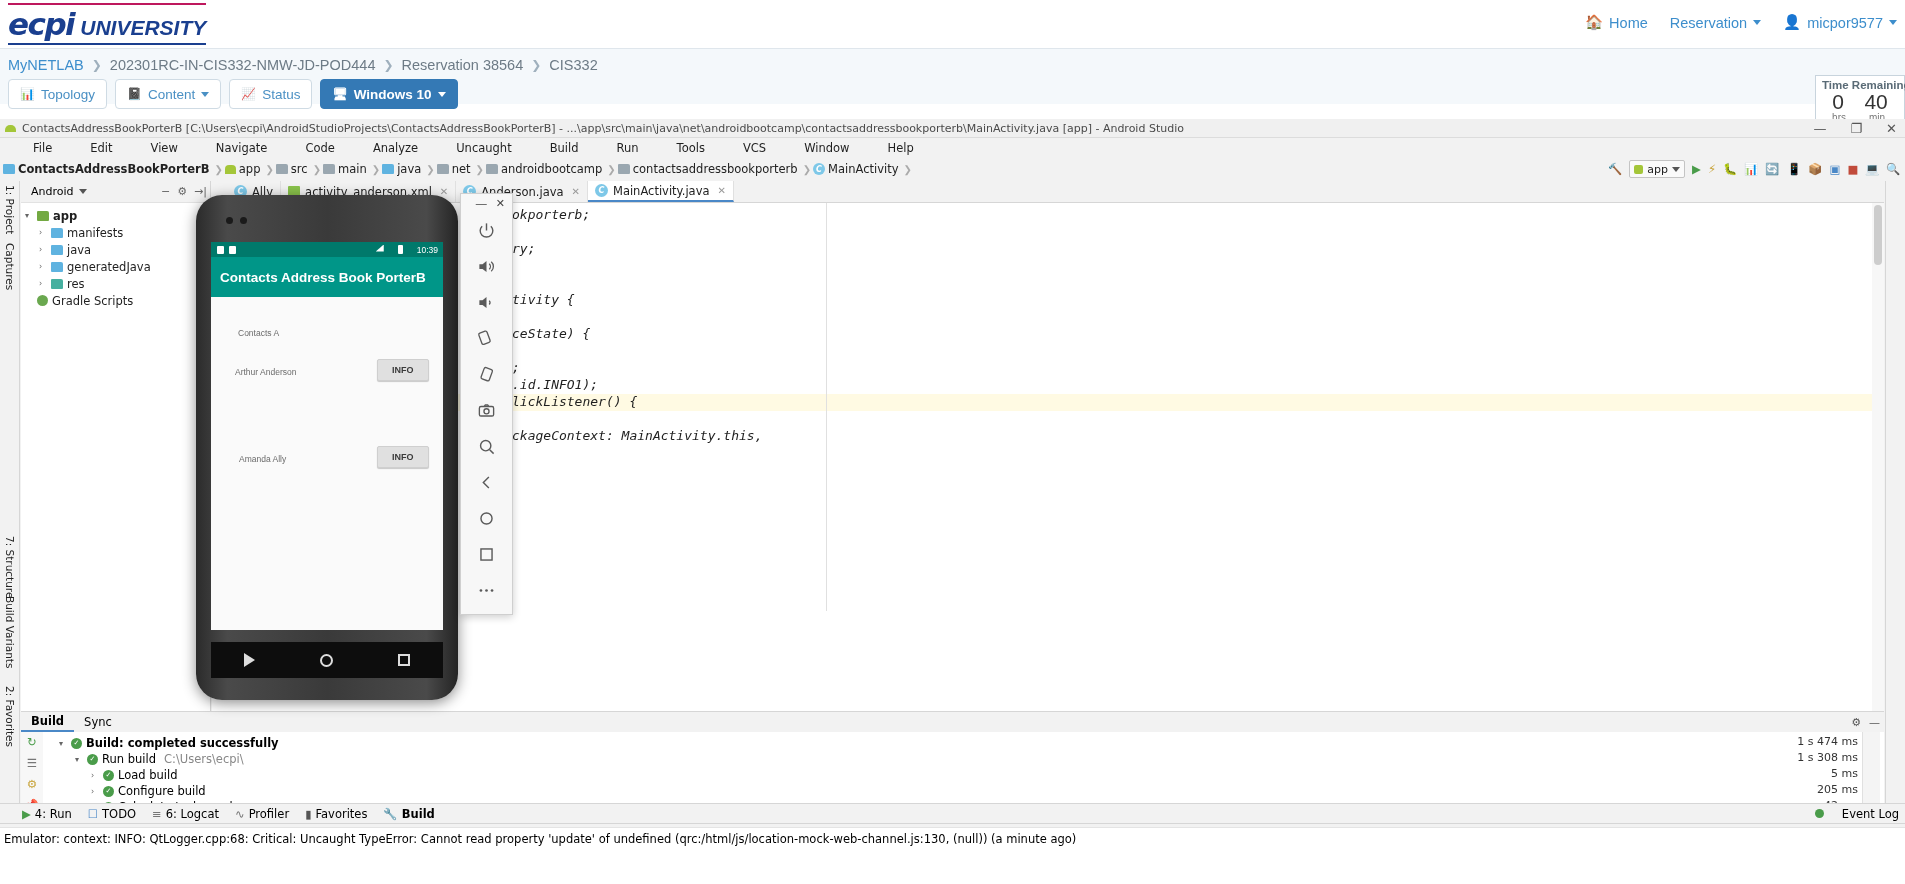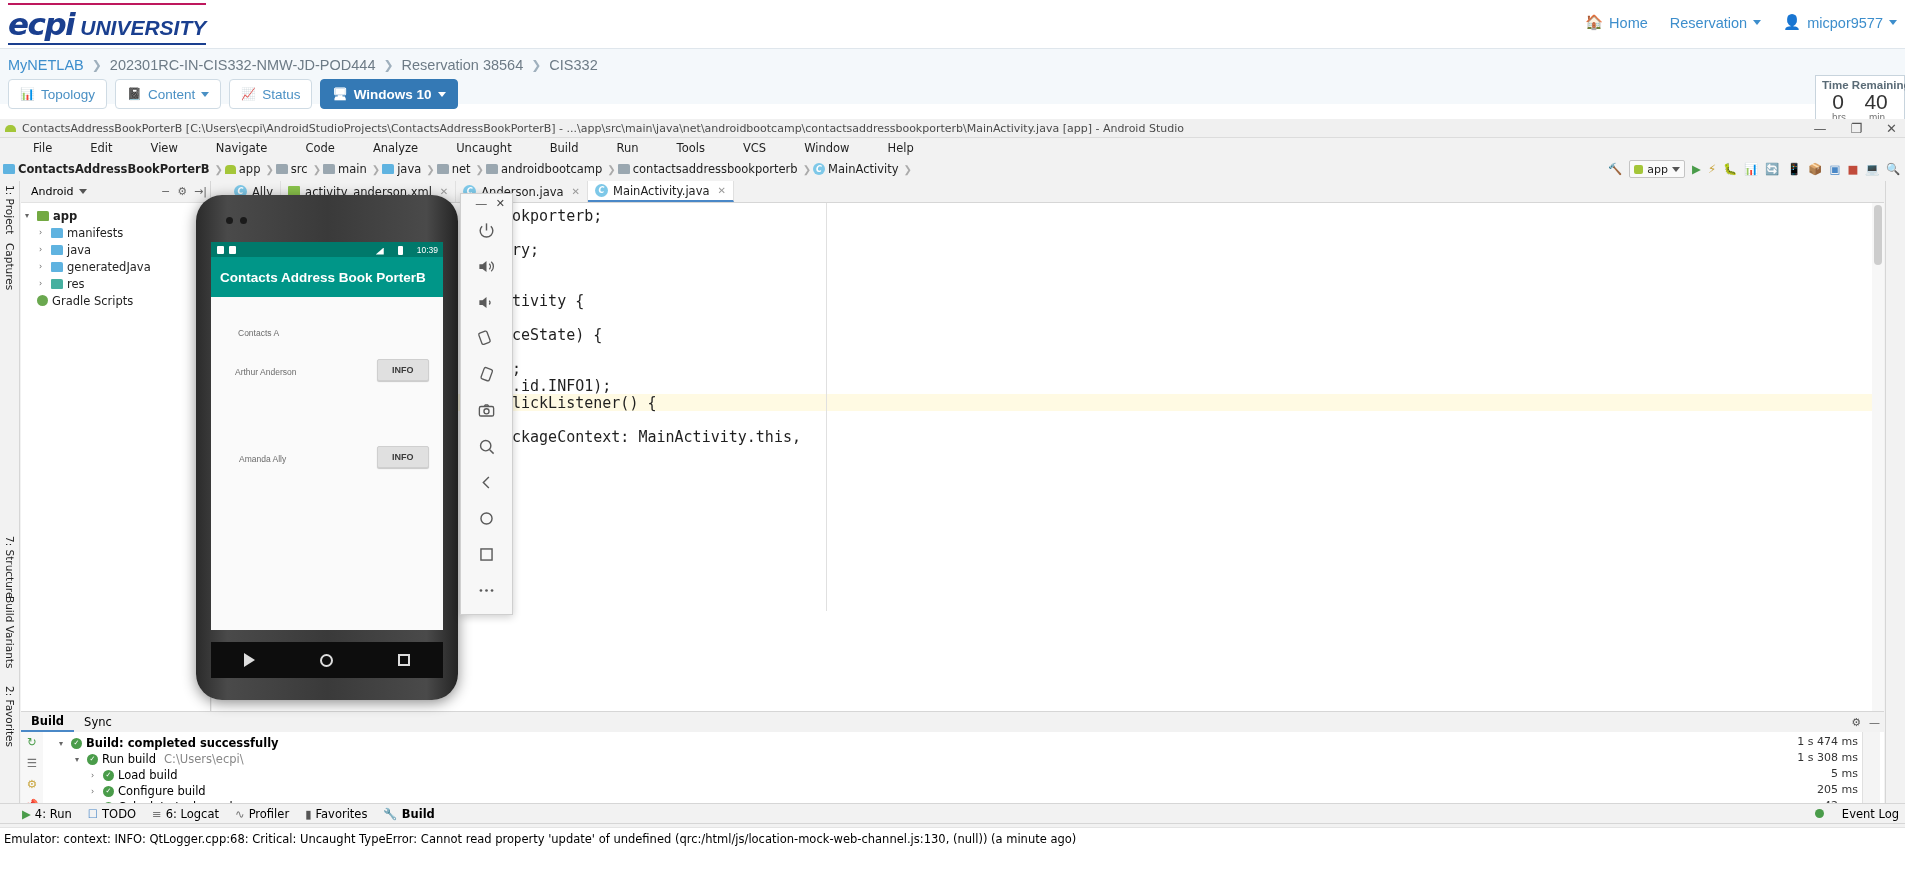--- a/index.html
+++ b/index.html
@@ -103,21 +103,21 @@
     border-bottom:1px solid #d6d6d6; font-size:11.5px; }
   .etab { display:flex; align-items:center; gap:5px; padding:0 7px; cursor:pointer;
     border-right:1px solid #e0e0e0; color:#222; position:relative; }
   .etab.sel { background:#fff; border-bottom:2px solid #4a88c7; }
   .etab .x { color:#999; font-size:10px; margin-left:3px; }
   .etab .jic { width:13px;height:13px;border-radius:50%;background:#7ec8e8;color:#fff;
     font-size:8px;display:flex;align-items:center;justify-content:center;font-weight:bold;}
   .etab .xic { width:12px;height:11px;background:#89c24b;border-radius:1px;}
 
   .code { position:relative; height:508px; font-family:"DejaVu Sans Mono", monospace;
-    font-size:15px; color:#1f1f1f; padding-top:4px; overflow:hidden; }
+    font-size:13px; color:#1f1f1f; padding-top:4px; overflow:hidden;font-style:italic; }
   .cline { height:17px; white-space:pre; padding-left:4px; }
   .cline.hl { background:#fffae3; }
   .scrollv { position:absolute; right:0; top:0; width:12px; height:508px; background:#f7f7f7;}
   .scrollv .thumb { width:8px; margin:2px; height:60px; background:#cdcdcd; border-radius:4px;}
 
   
   .buildpanel { position:absolute; left:21px; top:530px; right:21px; height:118px;
     background:#fff; border-top:1px solid #d6d6d6; }
   .btabs { height:20px; background:#f2f2f2; display:flex; align-items:center; gap:0;
     font-size:11.5px; position:relative; }
@@ -151,21 +151,21 @@
   .as-status .right { position:absolute; right:8px; display:flex; gap:14px; align-items:center;}
 
   
   .emu { position:absolute; left:196px; top:195px; width:262px; height:505px;
     border-radius:26px; background:linear-gradient(90deg,#2b2b2b,#4a4a4a 12%,#3a3a3a 50%,#4a4a4a 88%,#242424);
     box-shadow:0 3px 14px rgba(0,0,0,.45); }
   .emu-screen { position:absolute; left:15px; top:47px; width:232px; height:388px;
     background:#fafafa; overflow:hidden; }
   .emu-status { height:15px; background:#00796b; display:flex; align-items:center;
     padding:0 6px; gap:5px; color:#fff; font-size:8.5px; position:relative; }
-  .emu-status .right { position:absolute; right:5px; display:flex; align-items:flex-end; gap:14px;}
+  .emu-status .right { position:absolute; right:5px; display:flex; align-items:flex-start; gap:14px;}
   .sq { width:7px; height:8px; background:#fff; border-radius:1px; }
   .emu-appbar { height:40px; background:#009688; display:flex; align-items:center;
     padding-left:9px; color:#fff; font-size:13.5px; font-weight:bold; }
   .emu-content { background:#fafafa; height:333px; position:relative; }
   .emu-lbl { position:absolute; font-size:8.5px; color:#6b6b6b; }
   .emu-btn { position:absolute; background:#e0e0e0; color:#3b3b3b; font-size:9px;
     font-weight:bold; border:1px solid #cfcfcf; border-radius:2px; padding:5px 14px;
     box-shadow:0 1px 1px rgba(0,0,0,.2); cursor:pointer; }
   .emu-nav { position:absolute; left:15px; bottom:22px; width:232px; height:36px;
     background:#0d0d0d; display:flex; align-items:center; justify-content:space-around;

